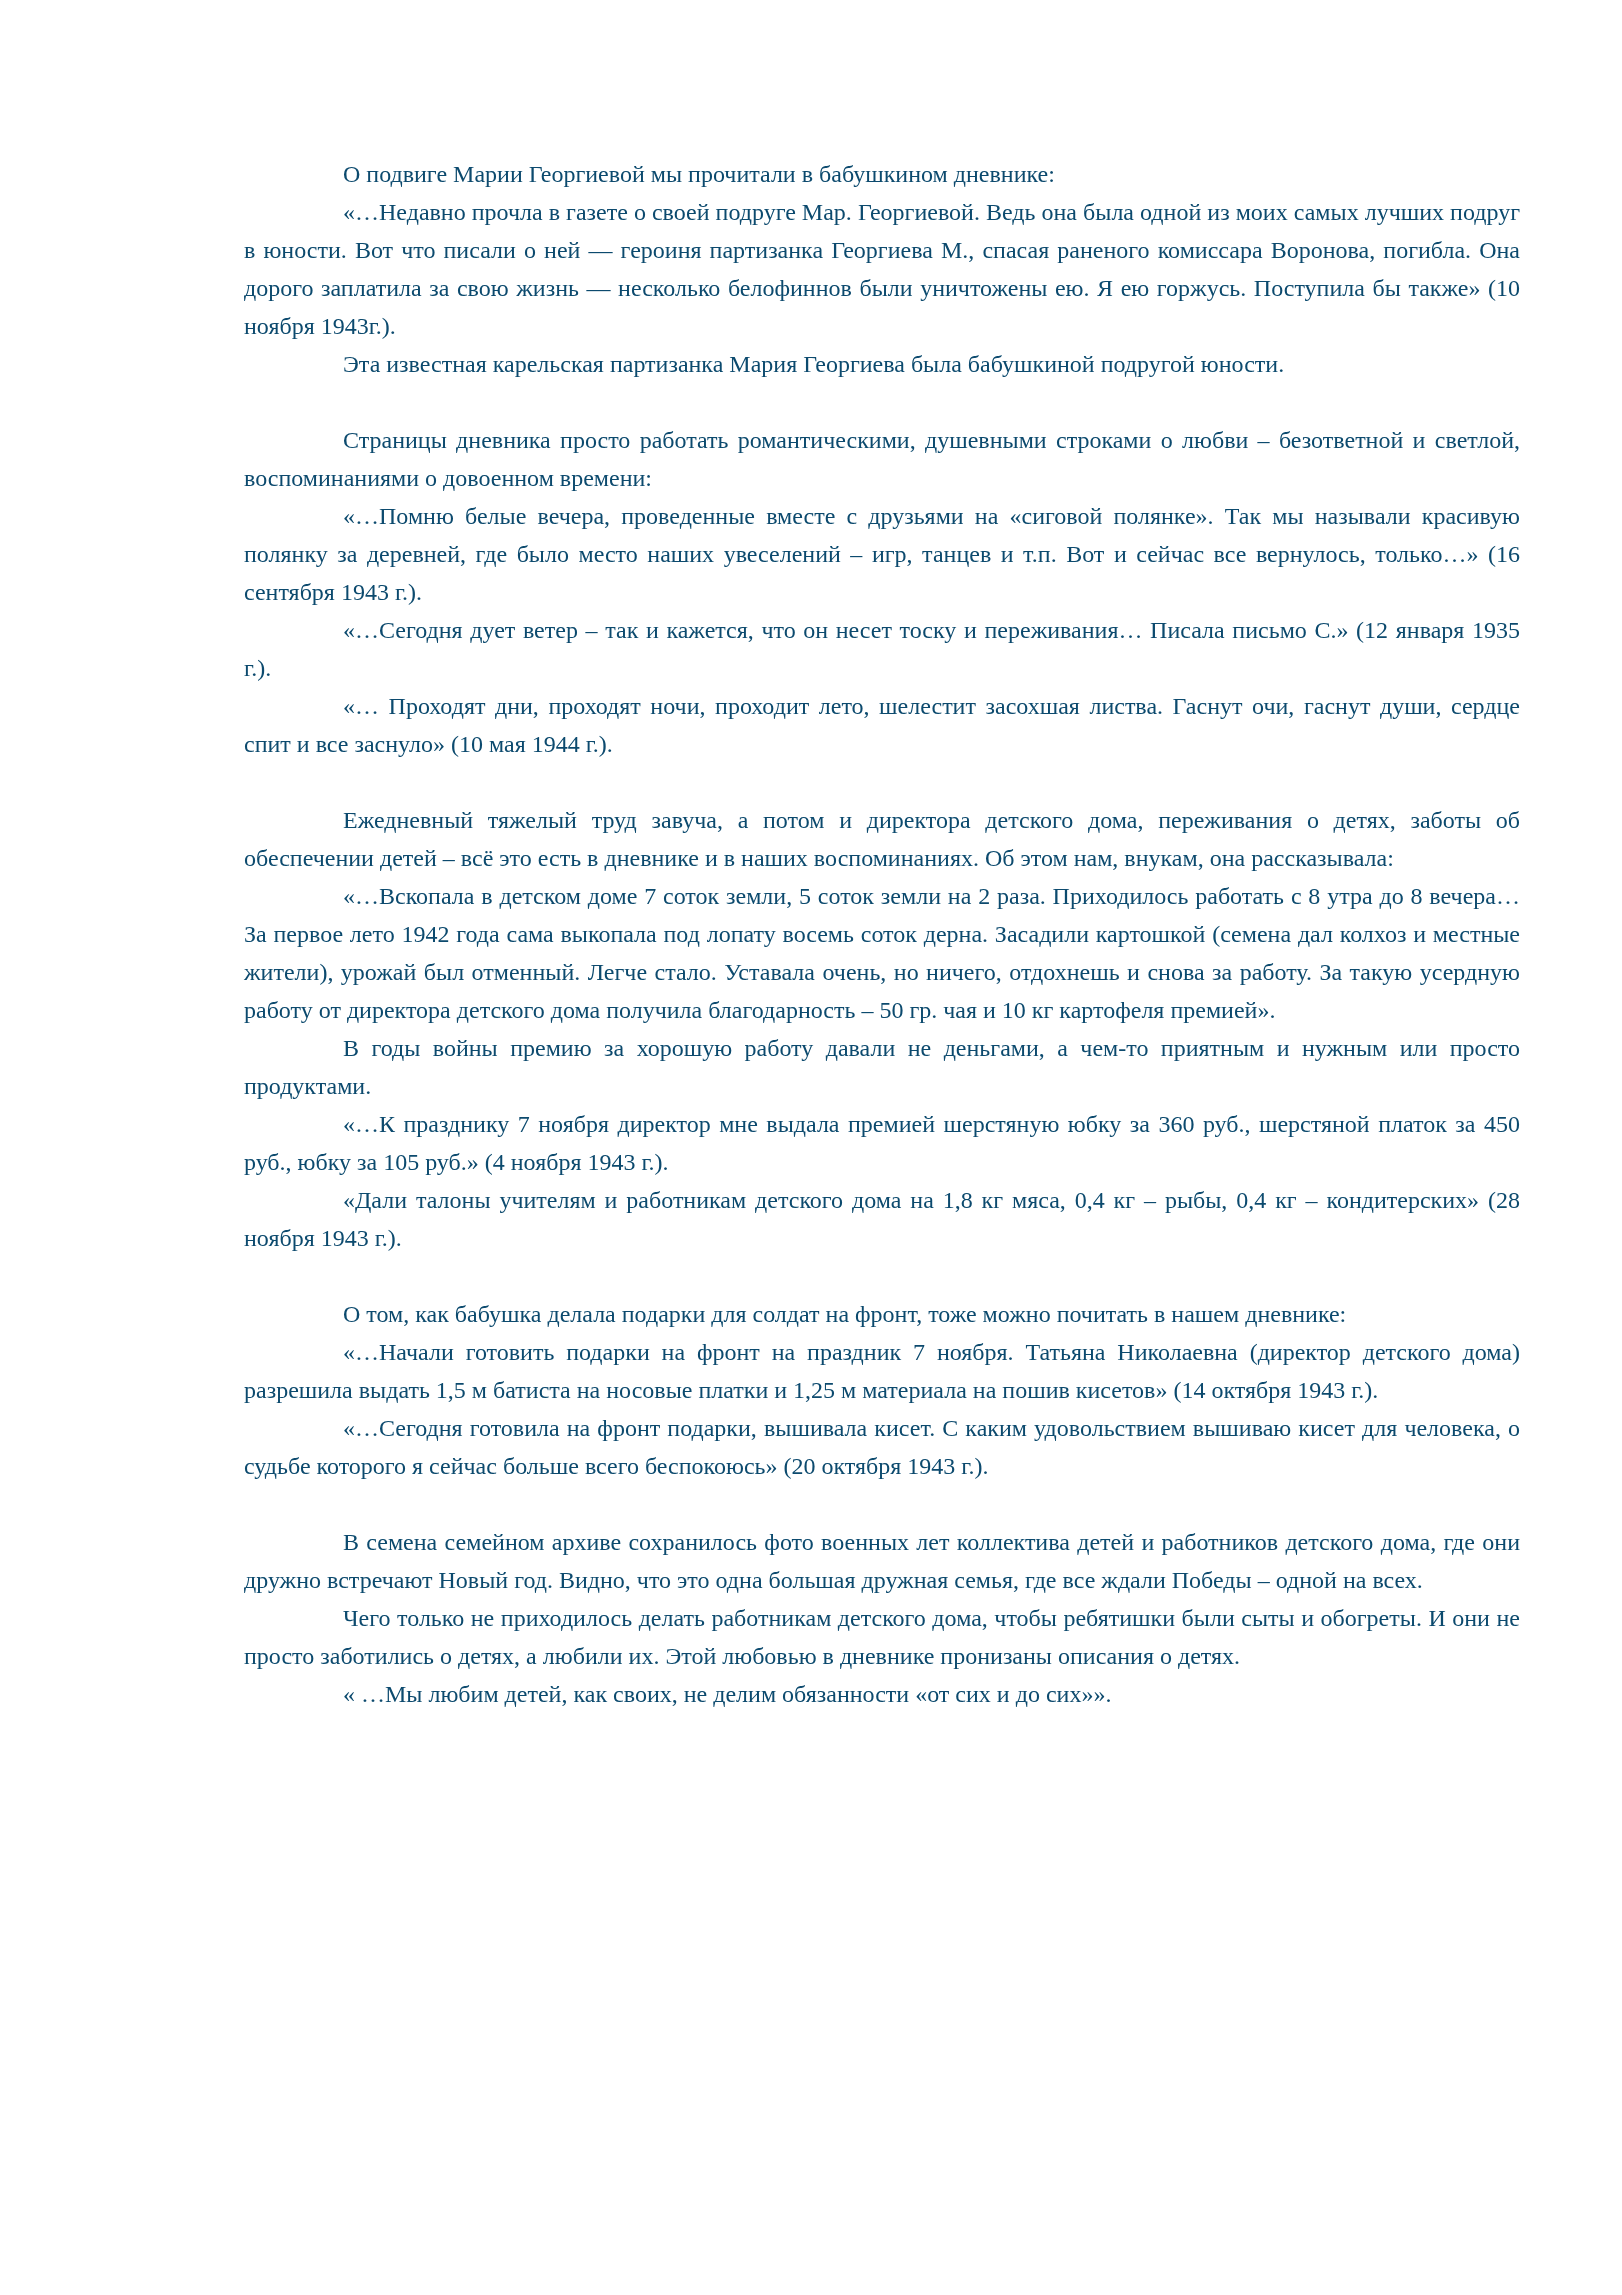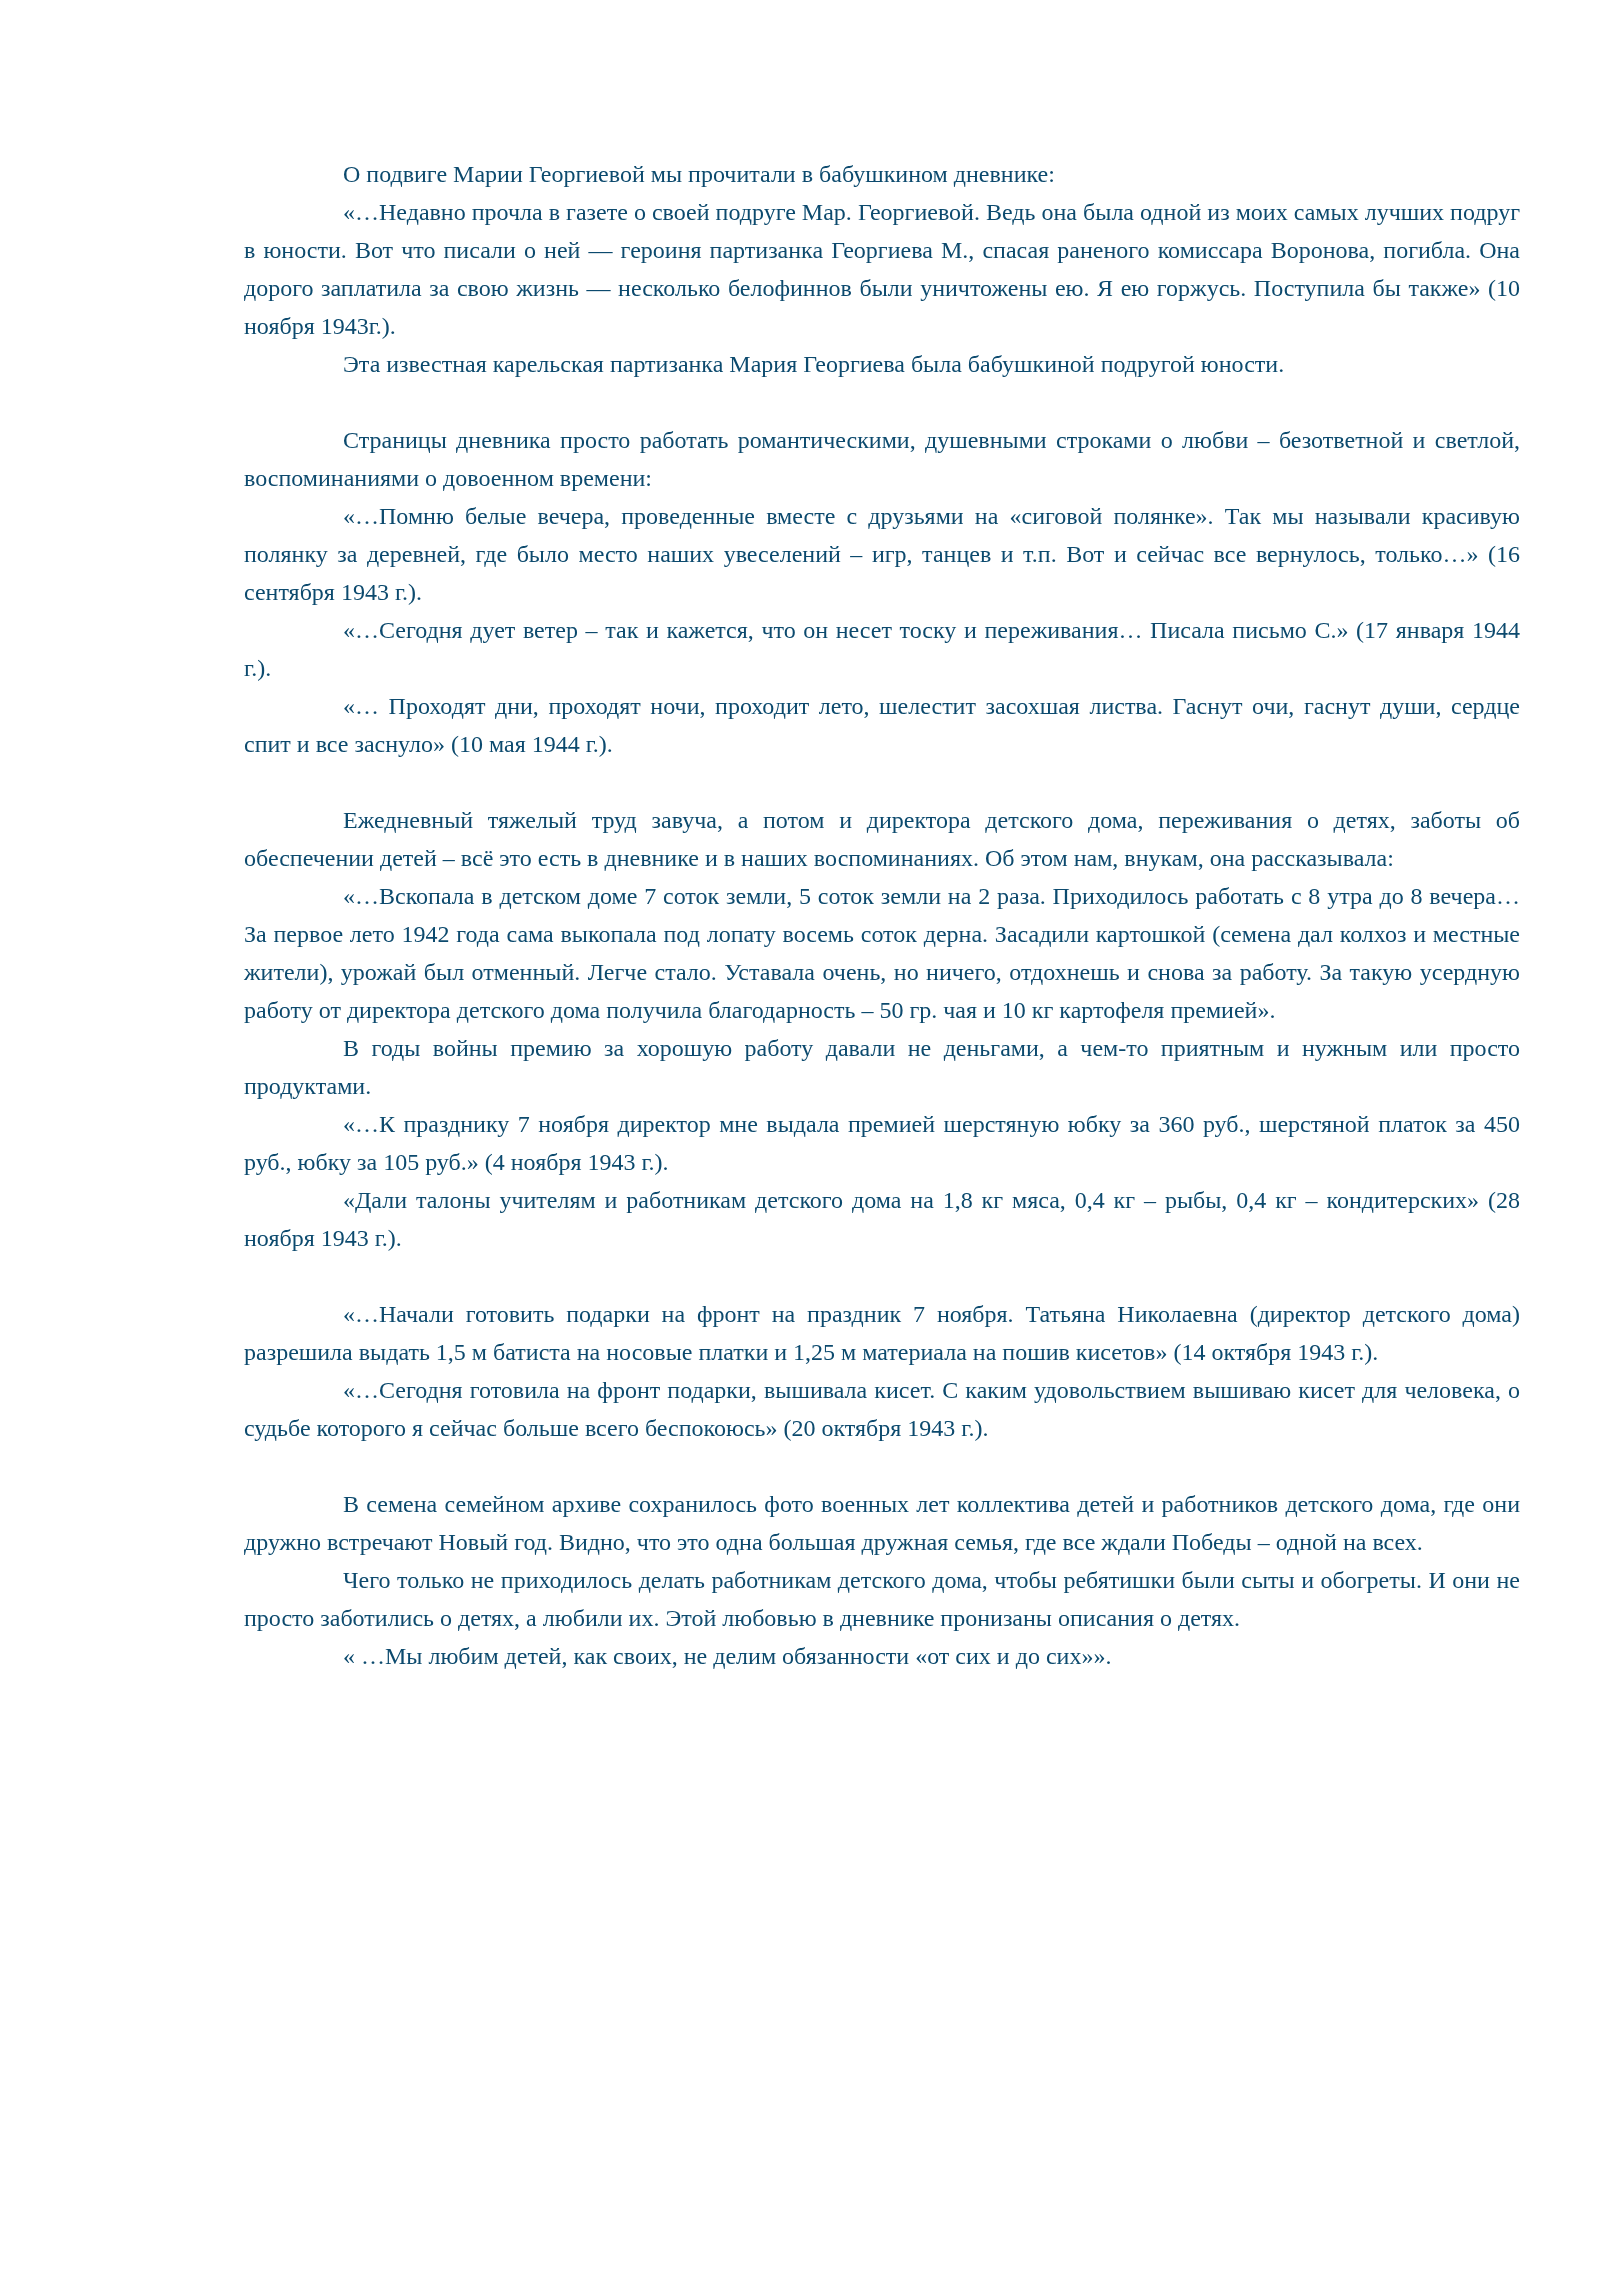--- a/index.html
+++ b/index.html
@@ -43,33 +43,34 @@
 
   <div class="section">
     <p>О подвиге Марии Георгиевой мы прочитали в бабушкином дневнике:</p>
     <p>«…Недавно прочла в газете о своей подруге Мар. Георгиевой. Ведь она была одной из моих самых лучших подруг в юности. Вот что писали о ней — героиня партизанка Георгиева М., спасая раненого комиссара Воронова, погибла. Она дорого заплатила за свою жизнь — несколько белофиннов были уничтожены ею. Я ею горжусь. Поступила бы также» (10 ноября 1943г.).</p>
     <p>Эта известная карельская партизанка Мария Георгиева была бабушкиной подругой юности.</p>
   </div>
 
   <div class="section">
     <p>Страницы дневника просто работать романтическими, душевными строками о любви – безответной и светлой, воспоминаниями о довоенном времени:</p>
     <p>«…Помню белые вечера, проведенные вместе с друзьями на «сиговой полянке». Так мы называли красивую полянку за деревней, где было место наших увеселений – игр, танцев и т.п. Вот и сейчас все вернулось, только…» (16 сентября 1943 г.).</p>
-    <p>«…Сегодня дует ветер – так и кажется, что он несет тоску и переживания… Писала письмо С.» (17 января 1944 г.).</p>
+    <p>«…Сегодня дует ветер – так и кажется, что он несет тоску и переживания… Писала письмо С.» (12 января 1935 г.).</p>
     <p>«… Проходят дни, проходят ночи, проходит лето, шелестит засохшая листва. Гаснут очи, гаснут души, сердце спит и все заснуло» (10 мая 1944 г.).</p>
   </div>
 
   <div class="section">
     <p>Ежедневный тяжелый труд завуча, а потом и директора детского дома, переживания о детях, заботы об обеспечении детей – всё это есть в дневнике и в наших воспоминаниях. Об этом нам, внукам, она рассказывала:</p>
     <p>«…Вскопала в детском доме 7 соток земли, 5 соток земли на 2 раза. Приходилось работать с 8 утра до 8 вечера… За первое лето 1942 года сама выкопала под лопату восемь соток дерна. Засадили картошкой (семена дал колхоз и местные жители), урожай был отменный. Легче стало. Уставала очень, но ничего, отдохнешь и снова за работу. За такую усердную работу от директора детского дома получила благодарность – 50 гр. чая и 10 кг картофеля премией».</p>
     <p>В годы войны премию за хорошую работу давали не деньгами, а чем-то приятным и нужным или просто продуктами.</p>
     <p>«…К  празднику 7 ноября  директор мне выдала премией шерстяную юбку за 360 руб., шерстяной платок за 450 руб., юбку за 105 руб.» (4 ноября 1943 г.).</p>
     <p>«Дали талоны учителям и работникам детского дома на 1,8 кг мяса, 0,4 кг – рыбы, 0,4 кг – кондитерских» (28 ноября 1943 г.).</p>
   </div>
 
   <div class="section">
+    <p>О том, как бабушка делала подарки для солдат на фронт, тоже можно почитать в нашем дневнике:</p>
     <p>«…Начали готовить подарки на фронт на праздник 7 ноября. Татьяна Николаевна (директор детского дома) разрешила выдать 1,5 м батиста на носовые платки и 1,25 м материала на пошив кисетов» (14 октября 1943 г.).</p>
     <p>«…Сегодня готовила на фронт подарки, вышивала кисет. С каким удовольствием вышиваю кисет для человека, о судьбе которого я сейчас больше всего беспокоюсь» (20 октября 1943 г.).</p>
   </div>
 
   <div class="section">
     <p>В семена семейном архиве сохранилось фото военных лет коллектива детей и работников детского дома, где они дружно встречают Новый год. Видно, что это одна большая дружная семья, где все ждали Победы – одной на всех.</p>
     <p>Чего только не приходилось делать работникам детского дома, чтобы ребятишки были сыты и обогреты. И они не просто заботились о детях, а любили их. Этой любовью в дневнике пронизаны описания о детях.</p>
     <p>« …Мы любим детей, как своих, не делим обязанности «от сих и до сих»».</p>
   </div>
 

